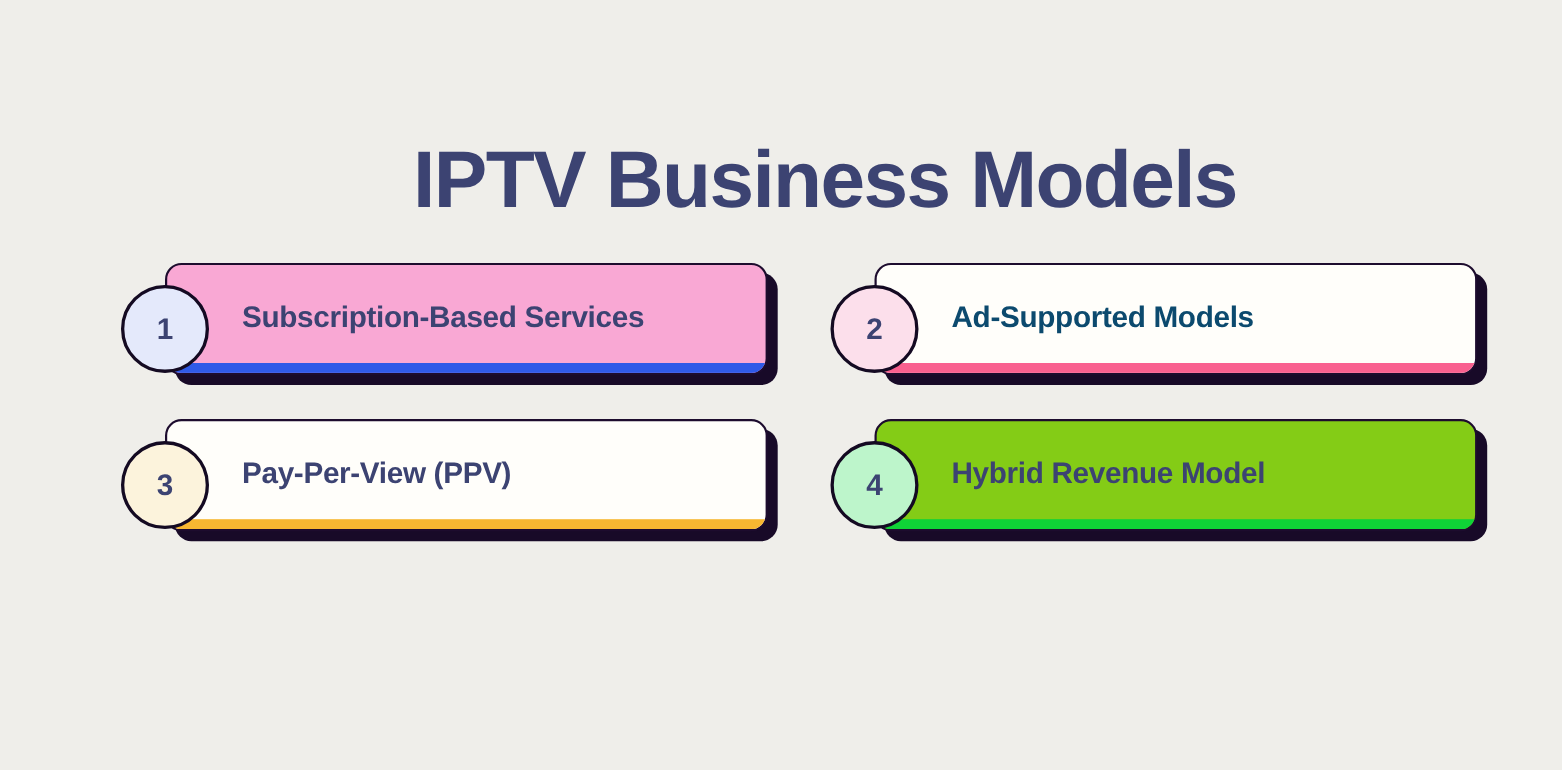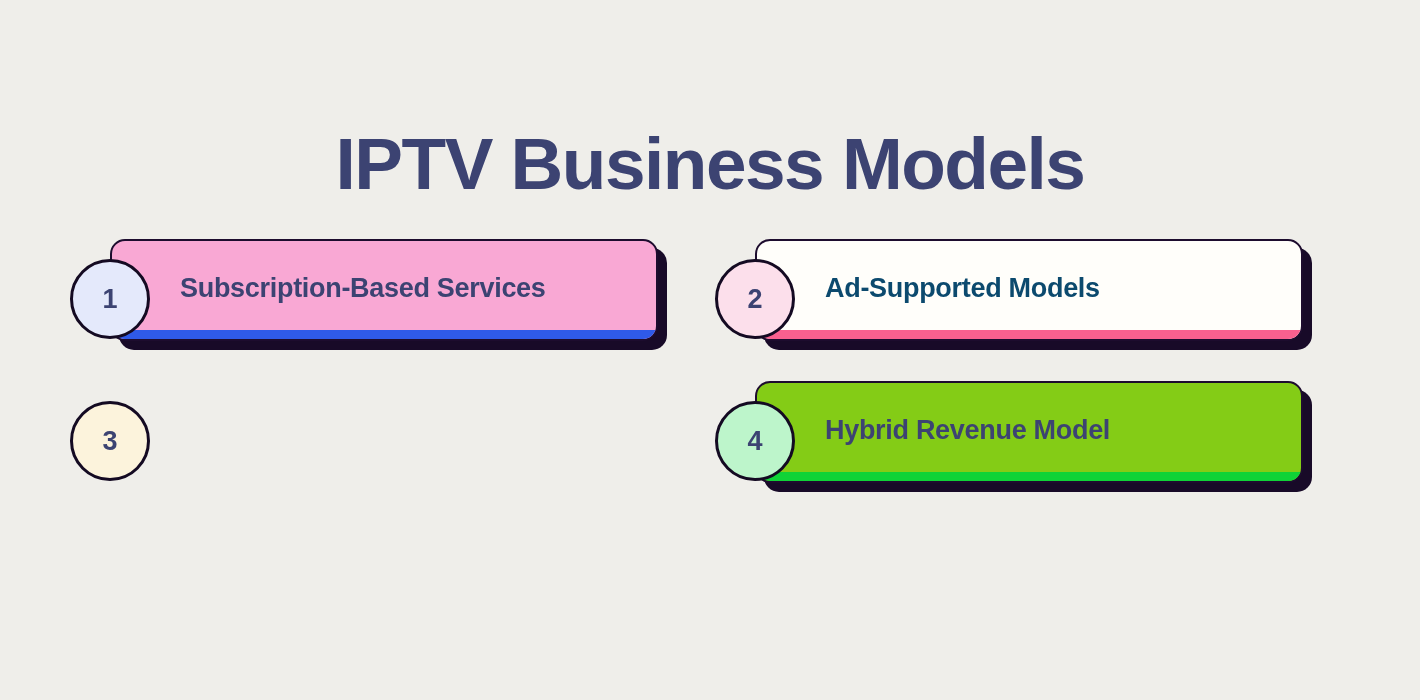--- a/index.html
+++ b/index.html
@@ -11,20 +11,21 @@
     height: 700px;
     background: #efeeea;
     font-family: "Liberation Sans", sans-serif;
     overflow: hidden;
     position: relative;
   }
 
   #page-root {
     position: absolute;
     inset: 0;
+    margin-left: 40px;
   }
 
   
   .page-title {
     position: absolute;
     top: 78px;
     left: 0;
     width: 1420px;
     text-align: center;
     font-size: 73px;
@@ -136,20 +137,24 @@
       <div class="card" style="background: rgb(255, 254, 250); border-color: rgb(29, 12, 46); box-shadow: rgb(24, 10, 40) 9px 9px 0px 0px;">
         <span class="card-label" style="color: #0c4a6e;">Ad-Supported Models</span>
         <div class="accent-bar" style="background: rgb(249, 96, 143);"></div>
       </div>
       <div class="num-circle" style="background: rgb(252, 223, 235);">
         <span class="num" style="color: rgb(60, 67, 114);">2</span>
       </div>
     </div>
 
     <div class="card-slot slot-2">
+      <div class="card" style="background: rgb(255, 254, 250); border-color: rgb(29, 12, 46); box-shadow: rgb(24, 10, 40) 9px 9px 0px 0px;">
+        <span class="card-label" style="color: rgb(60, 67, 114);">Pay-Per-View (PPV)</span>
+        <div class="accent-bar" style="background: rgb(247, 183, 49);"></div>
+      </div>
       <div class="num-circle" style="background: rgb(252, 243, 220);">
         <span class="num" style="color: rgb(60, 67, 114);">3</span>
       </div>
     </div>
 
     <div class="card-slot slot-3">
       <div class="card" style="background: #84cc16; border-color: rgb(29, 12, 46); box-shadow: rgb(24, 10, 40) 9px 9px 0px 0px;">
         <span class="card-label" style="color: rgb(60, 67, 114);">Hybrid Revenue Model</span>
         <div class="accent-bar" style="background: rgb(15, 211, 55);"></div>
       </div>

